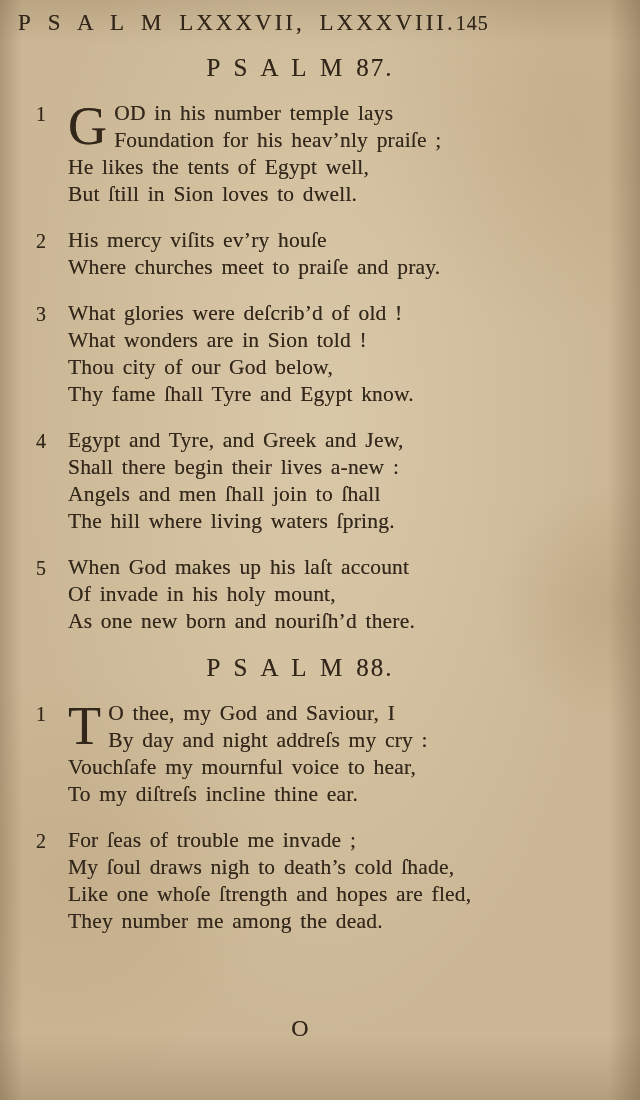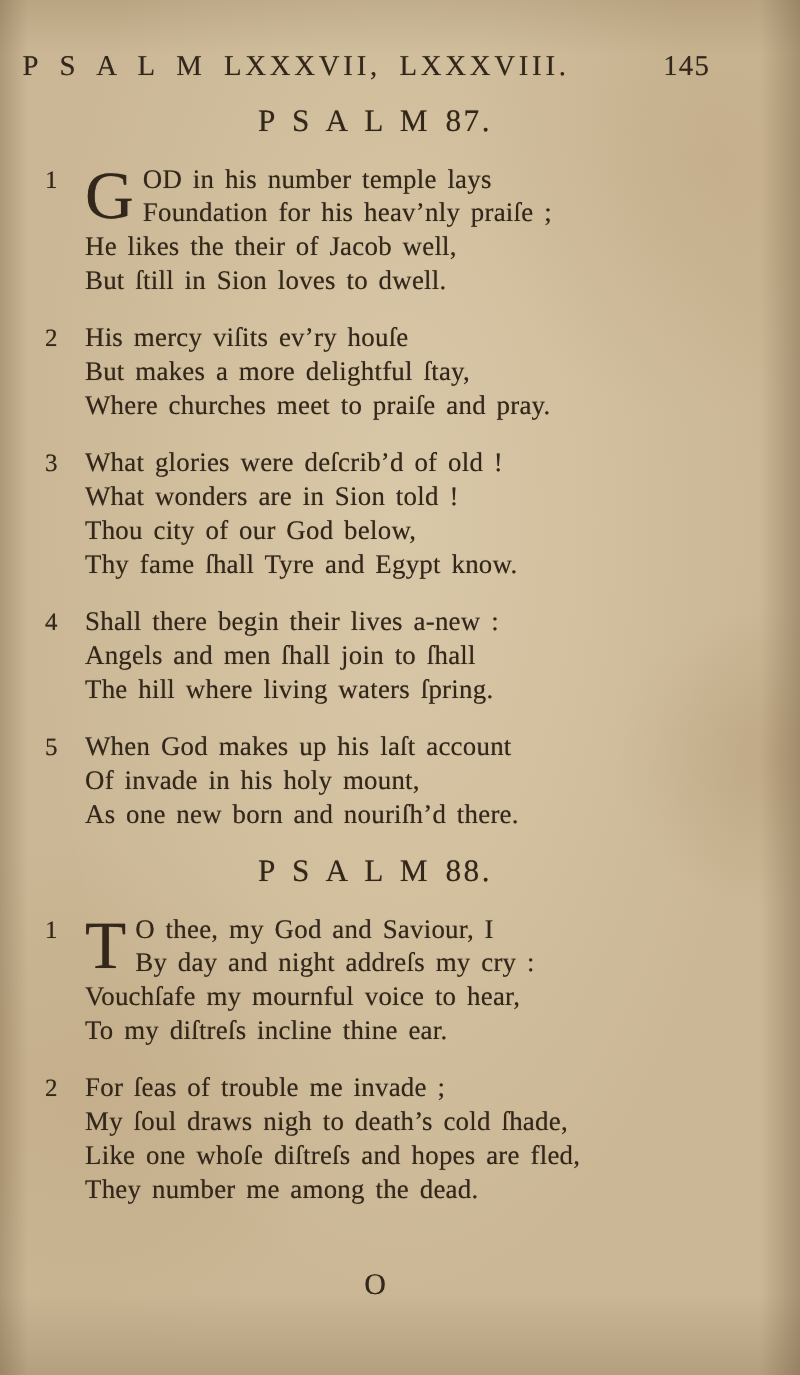--- a/index.html
+++ b/index.html
@@ -21,31 +21,30 @@
       radial-gradient(circle at 10% 80%, rgba(140,100,55,0.10), transparent 20%),
       radial-gradient(circle at 96% 55%, rgba(120,85,45,0.14), transparent 14%),
       radial-gradient(ellipse at 50% 38%, rgba(255,246,220,0.28), transparent 65%),
       linear-gradient(90deg, rgba(92,70,42,0.28) 0px, rgba(92,70,42,0.0) 3.5%, rgba(92,70,42,0.0) 95%, rgba(80,60,35,0.30) 100%),
       linear-gradient(180deg, rgba(110,85,50,0.18) 0px, rgba(110,85,50,0.0) 4%, rgba(110,85,50,0.0) 94%, rgba(95,72,42,0.22) 100%),
       #cbb795;
     text-shadow: 0 0 0.6px rgba(50,39,26,0.55);
   }
   .header {
     display: flex;
-    justify-content: space-between;
     align-items: baseline;
-    padding: 40px 72px 0 18px;
+    padding: 10px 72px 0 18px;
     font-size: 23px;
   }
   .header-title {
     letter-spacing: 3px;
     word-spacing: 6px;
   }
   .page-number {
-    font-size: 23px;
+    font-size: 20px;
     letter-spacing: 1px;
   }
   .psalm-heading {
     font-weight: normal;
     text-align: center;
     font-size: 25px;
     letter-spacing: 2px;
     word-spacing: 4px;
     margin: 18px 40px 18px 0;
   }
@@ -99,44 +98,44 @@
         <div class="verse">
           <span class="verse-num">1</span>
           <div class="verse-body">
             <div class="dropcap-row">
               <span class="dropcap">G</span>
               <div class="dropcap-lines">
                 <div class="verse-line">OD in his number temple lays</div>
                 <div class="verse-line">Foundation for his heav’nly praiſe ;</div>
               </div>
             </div>
-            <div class="verse-line">He likes the their of Jacob well,</div>
+            <div class="verse-line">He likes the tents of Egypt well,</div>
             <div class="verse-line">But ſtill in Sion loves to dwell.</div>
           </div>
         </div>
         <div class="verse">
           <span class="verse-num">2</span>
           <div class="verse-body">
             <div class="verse-line">His mercy viſits ev’ry houſe</div>
-            <div class="verse-line">But makes a more delightful ſtay,</div>
             <div class="verse-line">Where churches meet to praiſe and pray.</div>
           </div>
         </div>
         <div class="verse">
           <span class="verse-num">3</span>
           <div class="verse-body">
             <div class="verse-line">What glories were deſcrib’d of old !</div>
             <div class="verse-line">What wonders are in Sion told !</div>
             <div class="verse-line">Thou city of our God below,</div>
             <div class="verse-line">Thy fame ſhall Tyre and Egypt know.</div>
           </div>
         </div>
         <div class="verse">
           <span class="verse-num">4</span>
           <div class="verse-body">
+            <div class="verse-line">Egypt and Tyre, and Greek and Jew,</div>
             <div class="verse-line">Shall there begin their lives a-new :</div>
             <div class="verse-line">Angels and men ſhall join to ſhall</div>
             <div class="verse-line">The hill where living waters ſpring.</div>
           </div>
         </div>
         <div class="verse">
           <span class="verse-num">5</span>
           <div class="verse-body">
             <div class="verse-line">When God makes up his laſt account</div>
             <div class="verse-line">Of invade in his holy mount,</div>
@@ -158,21 +157,21 @@
             </div>
             <div class="verse-line">Vouchſafe my mournful voice to hear,</div>
             <div class="verse-line">To my diſtreſs incline thine ear.</div>
           </div>
         </div>
         <div class="verse">
           <span class="verse-num">2</span>
           <div class="verse-body">
             <div class="verse-line">For ſeas of trouble me invade ;</div>
             <div class="verse-line">My ſoul draws nigh to death’s cold ſhade,</div>
-            <div class="verse-line">Like one whoſe diſtreſs and hopes are fled,</div>
+            <div class="verse-line">Like one whoſe ſtrength and hopes are fled,</div>
             <div class="verse-line">They number me among the dead.</div>
           </div>
         </div>
       </section>
     </div>
 
   <div class="footer">
     <span>O</span>
   </div>
 

